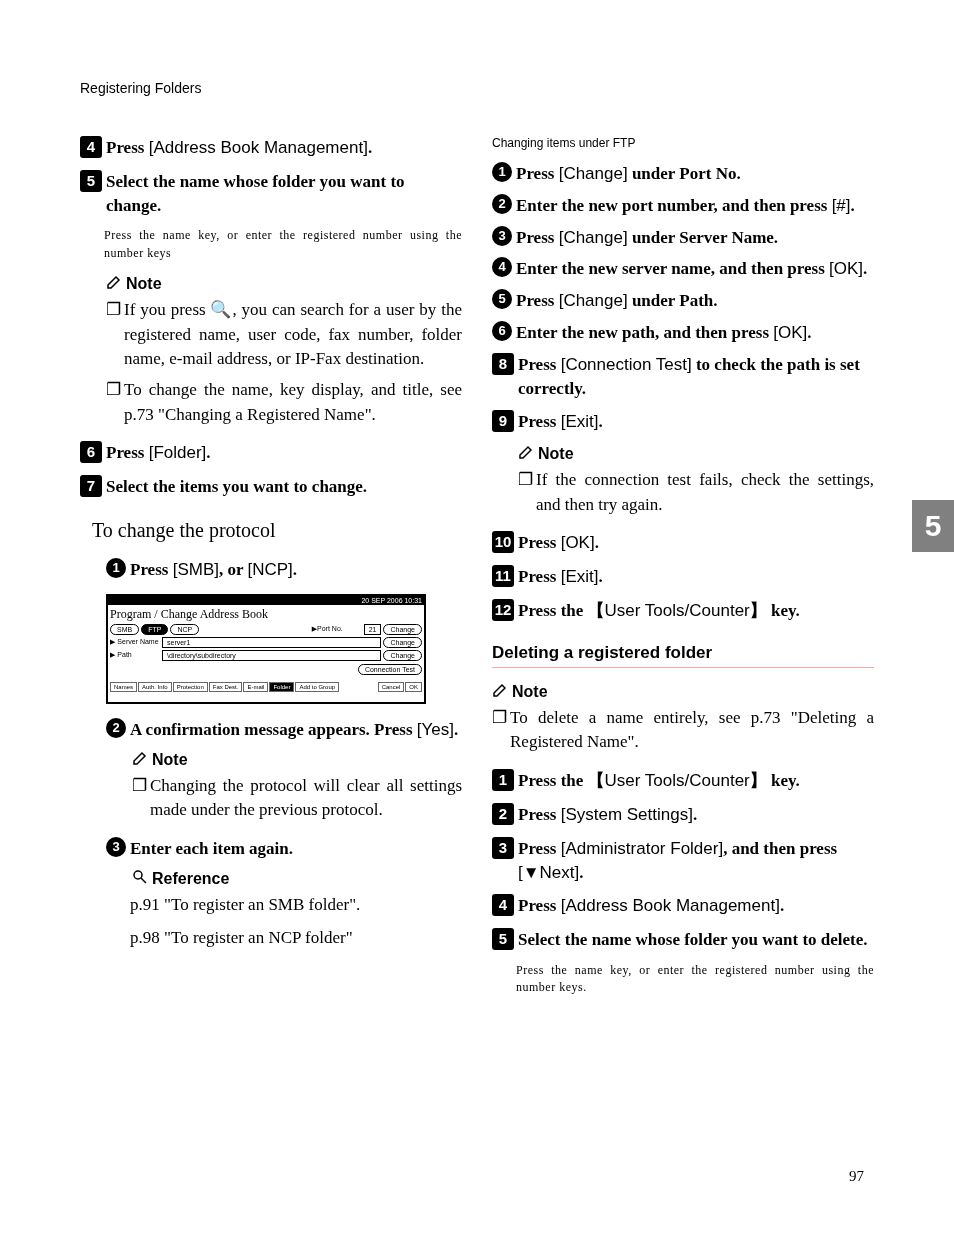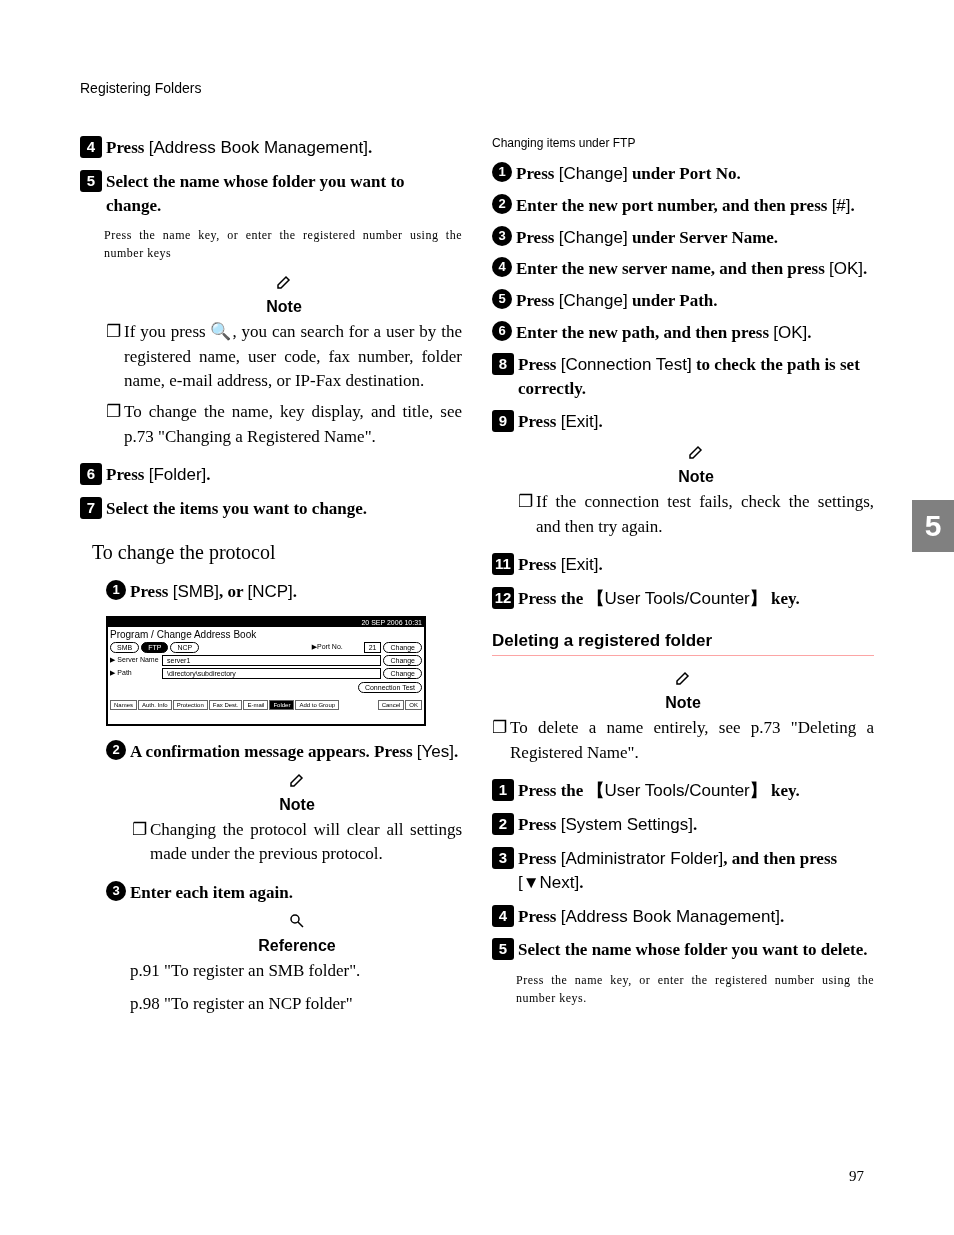--- a/index.html
+++ b/index.html
@@ -97,21 +97,20 @@
   .note-label, .ref-label {
     font-family: Arial, sans-serif;
     font-weight: bold;
     font-size: 16px;
     margin-left: 26px;
     margin-bottom: 4px;
     margin-top: 6px;
     display: flex;
     align-items: center;
     gap: 4px;
-    flex-direction: column;
   }
   .sub-indent {
     margin-left: 50px;
     font-size: 17px;
     line-height: 1.4;
     text-align: justify;
     margin-bottom: 10px;
   }
   .sub-note {
     margin-left: 52px;
@@ -181,21 +180,21 @@
     background: #fff;
   }
   .sc-titlebar {
     background: #000;
     color: #fff;
     font-size: 7px;
     text-align: right;
     padding: 1px 2px;
     margin: -2px -2px 2px -2px;
   }
-  .sc-top { font-size: 10px; margin-bottom: 2px; }
+  .sc-top { font-size: 12px; margin-bottom: 2px; font-family: Liberation Serif, serif; }
   .sc-row { display: flex; align-items: center; margin-bottom: 2px; gap: 2px; }
   .sc-btn {
     border: 1px solid #000;
     padding: 1px 6px;
     font-size: 7px;
     border-radius: 6px;
     background: #fff;
   }
   .sc-btn-sel { background: #000; color: #fff; }
   .sc-field {
@@ -401,20 +400,24 @@
         <span>Note</span>
       </div>
       <div class="bullet-list">
         <div class="bullet-item">
           <span class="bullet-mark">❐</span>
           <span class="bullet-text">If the connection test fails, check the settings, and then try again.</span>
         </div>
       </div>
 
       <div class="step">
+        <span class="step-num">10</span>
+        <div class="step-body step-title"><span>Press </span><span class="sans-bold">[OK]</span><span>.</span></div>
+      </div>
+      <div class="step">
         <span class="step-num">11</span>
         <div class="step-body step-title"><span>Press </span><span class="sans-bold">[Exit]</span><span>.</span></div>
       </div>
       <div class="step">
         <span class="step-num">12</span>
         <div class="step-body step-title"><span>Press the </span><span class="key-bracket">【</span><span class="sans-bold">User Tools/Counter</span><span class="key-bracket">】</span><span> key.</span></div>
       </div>
 
       <div class="section-title">Deleting a registered folder</div>
 

